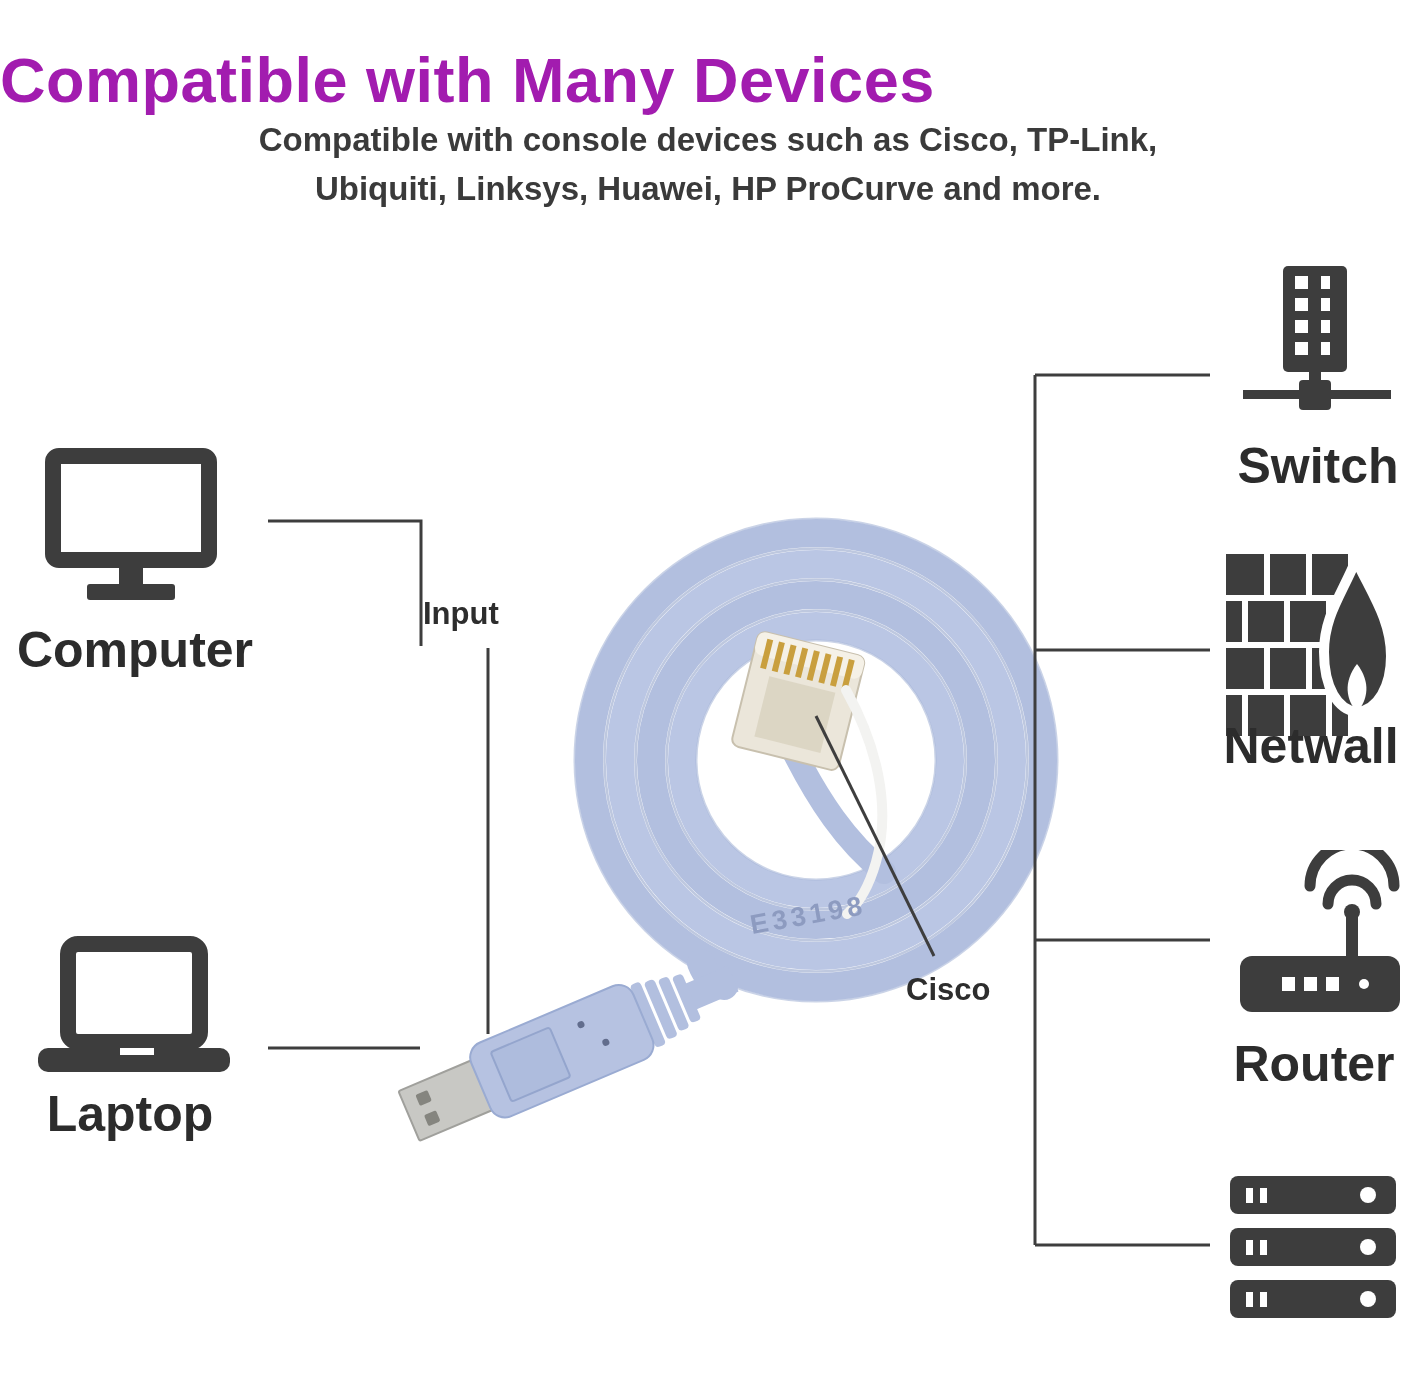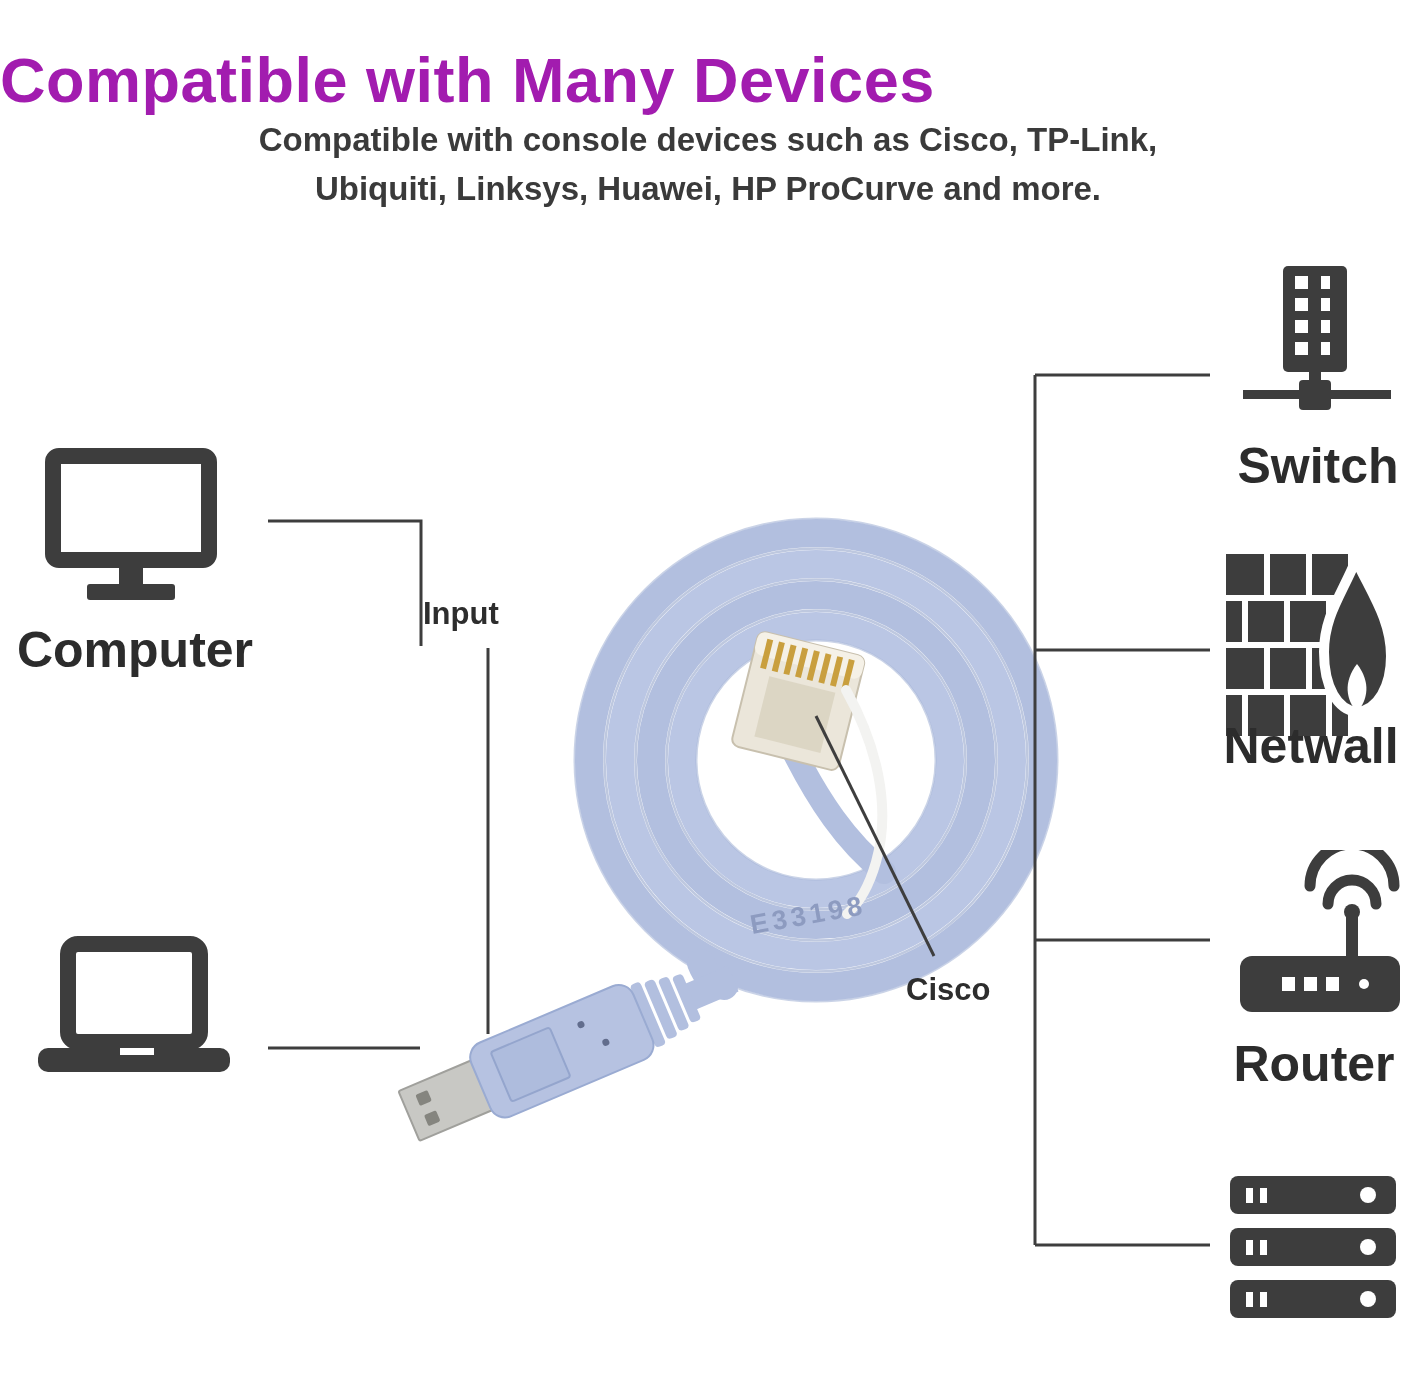--- a/index.html
+++ b/index.html
@@ -134,20 +134,21 @@
   </div>
   <div class="abs dev-label lbl-computer">Computer</div>
 
   <div class="abs icon ic-laptop">
     <svg width="192" height="146" viewBox="0 0 192 146">
       <rect x="30" y="8" width="132" height="98" rx="10" fill="none" stroke="#3d3d3d" stroke-width="16"></rect>
       <rect x="0" y="112" width="192" height="24" rx="10" fill="#3d3d3d"></rect>
       <rect x="82" y="112" width="34" height="7" fill="#ffffff"></rect>
     </svg>
   </div>
+  <div class="abs dev-label lbl-laptop">Laptop</div>
 
   <div class="abs icon ic-switch">
     <svg width="148" height="152" viewBox="0 0 148 152">
       <rect x="40" y="0" width="64" height="106" rx="5" fill="#3d3d3d"></rect>
       <rect x="52" y="10" width="13" height="13" fill="#fff"></rect>
         <rect x="78" y="10" width="9" height="13" fill="#fff"></rect>
       <rect x="52" y="32" width="13" height="13" fill="#fff"></rect>
         <rect x="78" y="32" width="9" height="13" fill="#fff"></rect>
       <rect x="52" y="54" width="13" height="13" fill="#fff"></rect>
         <rect x="78" y="54" width="9" height="13" fill="#fff"></rect>

